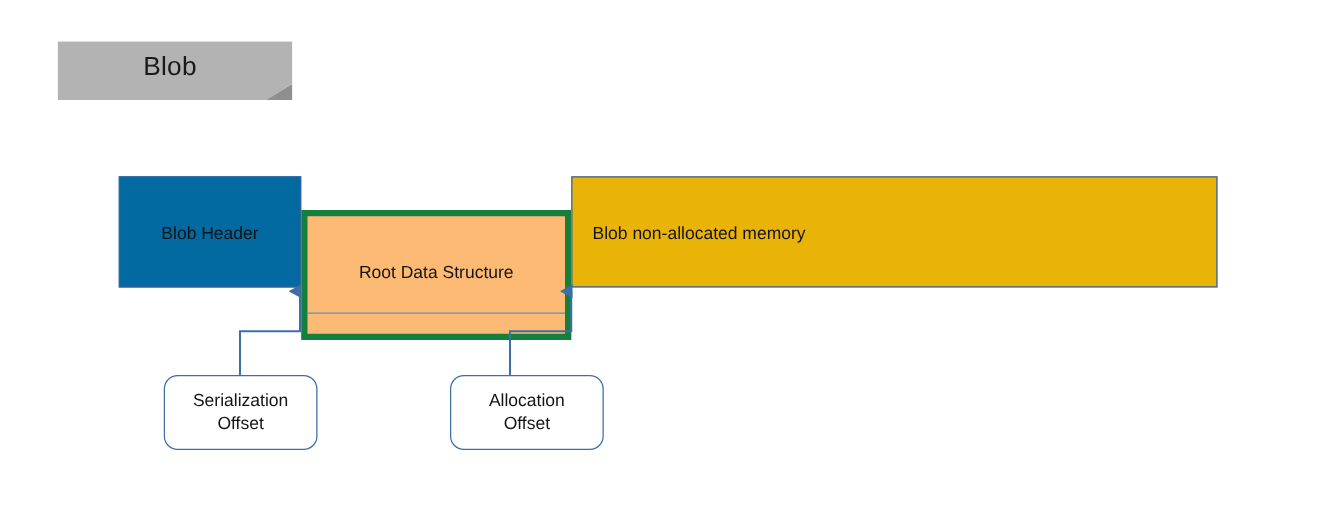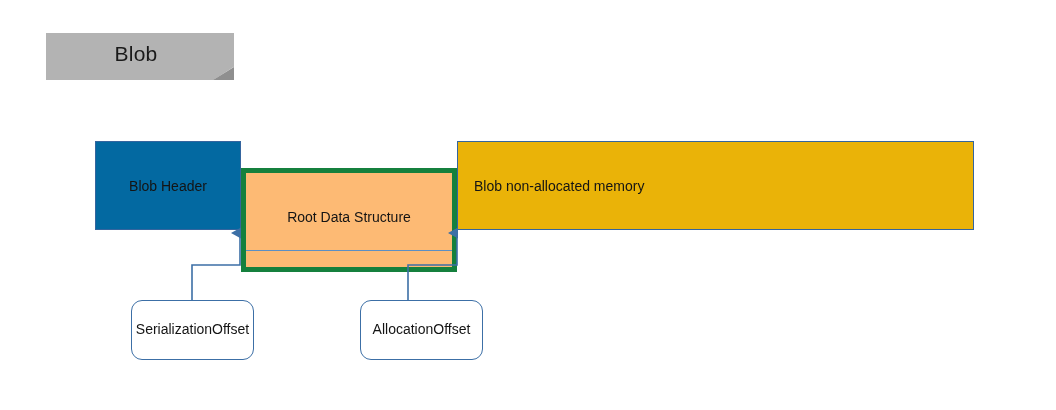--- a/index.html
+++ b/index.html
@@ -137,21 +137,21 @@
   
   .callout {
     position: absolute;
     width: 123px;
     height: 60px;
     box-sizing: border-box;
     background: #ffffff;
     border: 1px solid #3c6fa6;
     border-radius: 11px;
     display: flex;
-    flex-direction: row;
+    flex-direction: column;
     align-items: center;
     justify-content: center;
     line-height: 1.28;
   }
   .callout-line {
     font-size: 14px;
     color: #141414;
     text-align: center;
   }
   .callout-serialization { left: 131px; top: 300px; }

